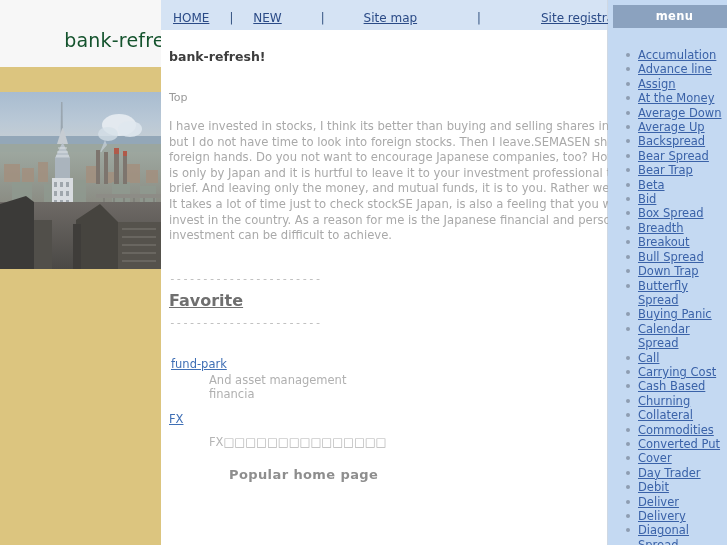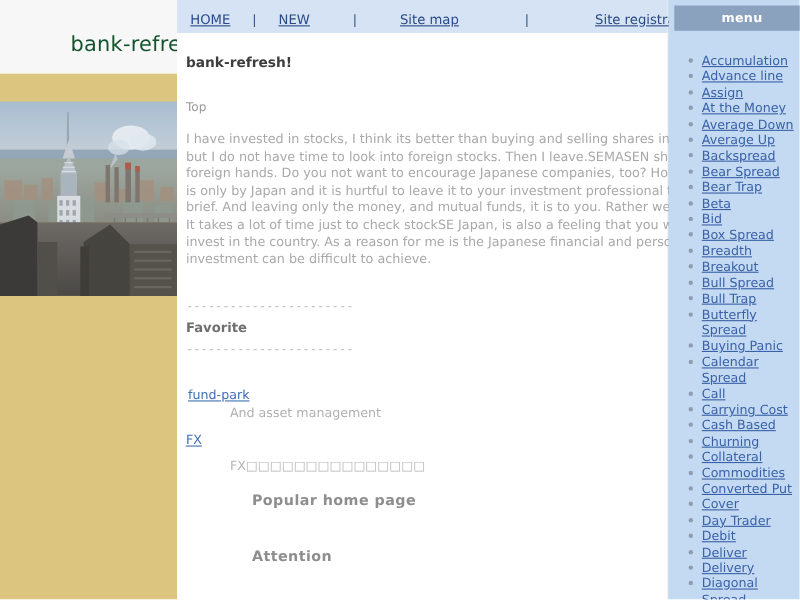--- a/index.html
+++ b/index.html
@@ -145,23 +145,24 @@
     line-height: 11px;
     color: #b8b8b8;
     letter-spacing: 0px;
     font-family: "DejaVu Sans Mono", "Liberation Mono", monospace;
     white-space: pre;
   }
   #rule-top { padding-top: 29px; }
   #favorite-heading {
     margin: 0;
     padding: 7px 0 0 8px;
-    font-size: 12px;
+    font-size: 16px;
     font-weight: bold;
     color: #6f6f6f;
+    text-decoration: underline;
   }
   #rule-bottom { padding-top: 7px; }
 
   .fav-link-row {
     padding-left: 8px;
   }
   .fav-link-row a {
     color: #3f6fb5;
     text-decoration: underline;
     font-size: 11.5px;
@@ -399,30 +400,30 @@
 
       <div id="favorite-heading">Favorite</div>
 
       <div id="rule-bottom" class="rule-dashes">-----------------------</div>
 
       <div id="fund-park-row" class="fav-link-row">
         <a href="#">fund-park</a>
       </div>
       <div id="fund-park-desc" class="fav-desc">
         <div>And asset management</div>
+        <div>financia</div>
       </div>
 
       <div id="fx-row" class="fav-link-row">
         <a href="#">FX</a>
       </div>
       <div id="fx-desc" class="fav-desc tofu">FX□□□□□□□□□□□□□□□</div>
 
       <div id="popular-heading" class="section-heading">Popular home page</div>
 
-      <div id="attention-heading" class="section-heading">Attention</div>
 
     </div>
   </div>
 
   <div id="right-col">
     <div id="menu-header">menu</div>
     <ul id="menu-list">
         <li><a href="#">Accumulation</a></li>
         <li><a href="#">Advance line</a></li>
         <li><a href="#">Assign</a></li>
@@ -431,21 +432,21 @@
         <li><a href="#">Average Up</a></li>
         <li><a href="#">Backspread</a></li>
         <li><a href="#">Bear Spread</a></li>
         <li><a href="#">Bear Trap</a></li>
         <li><a href="#">Beta</a></li>
         <li><a href="#">Bid</a></li>
         <li><a href="#">Box Spread</a></li>
         <li><a href="#">Breadth</a></li>
         <li><a href="#">Breakout</a></li>
         <li><a href="#">Bull Spread</a></li>
-        <li><a href="#">Bull Trap</a></li>
+        <li><a href="#">Down Trap</a></li>
         <li><a href="#">Butterfly Spread</a></li>
         <li><a href="#">Buying Panic</a></li>
         <li><a href="#">Calendar Spread</a></li>
         <li><a href="#">Call</a></li>
         <li><a href="#">Carrying Cost</a></li>
         <li><a href="#">Cash Based</a></li>
         <li><a href="#">Churning</a></li>
         <li><a href="#">Collateral</a></li>
         <li><a href="#">Commodities</a></li>
         <li><a href="#">Converted Put</a></li>

